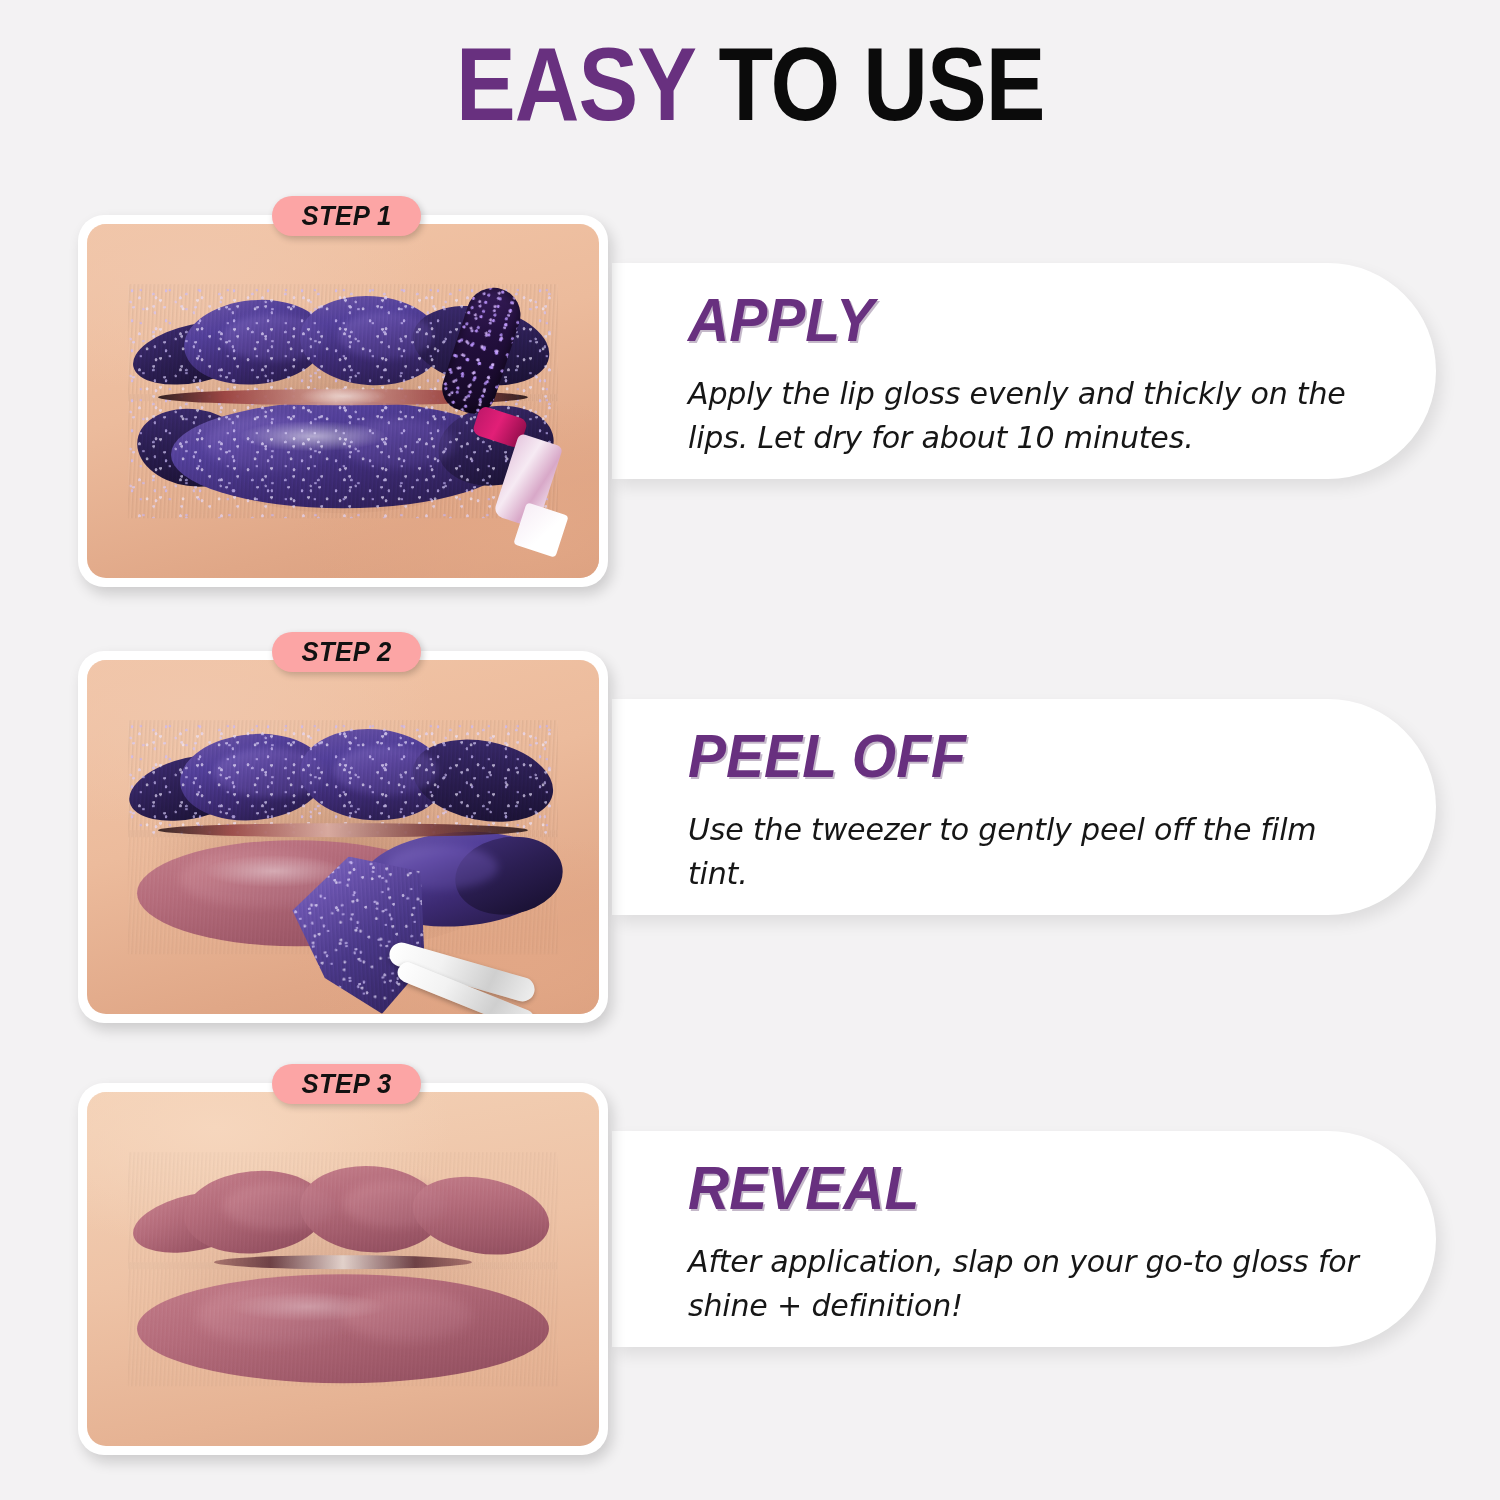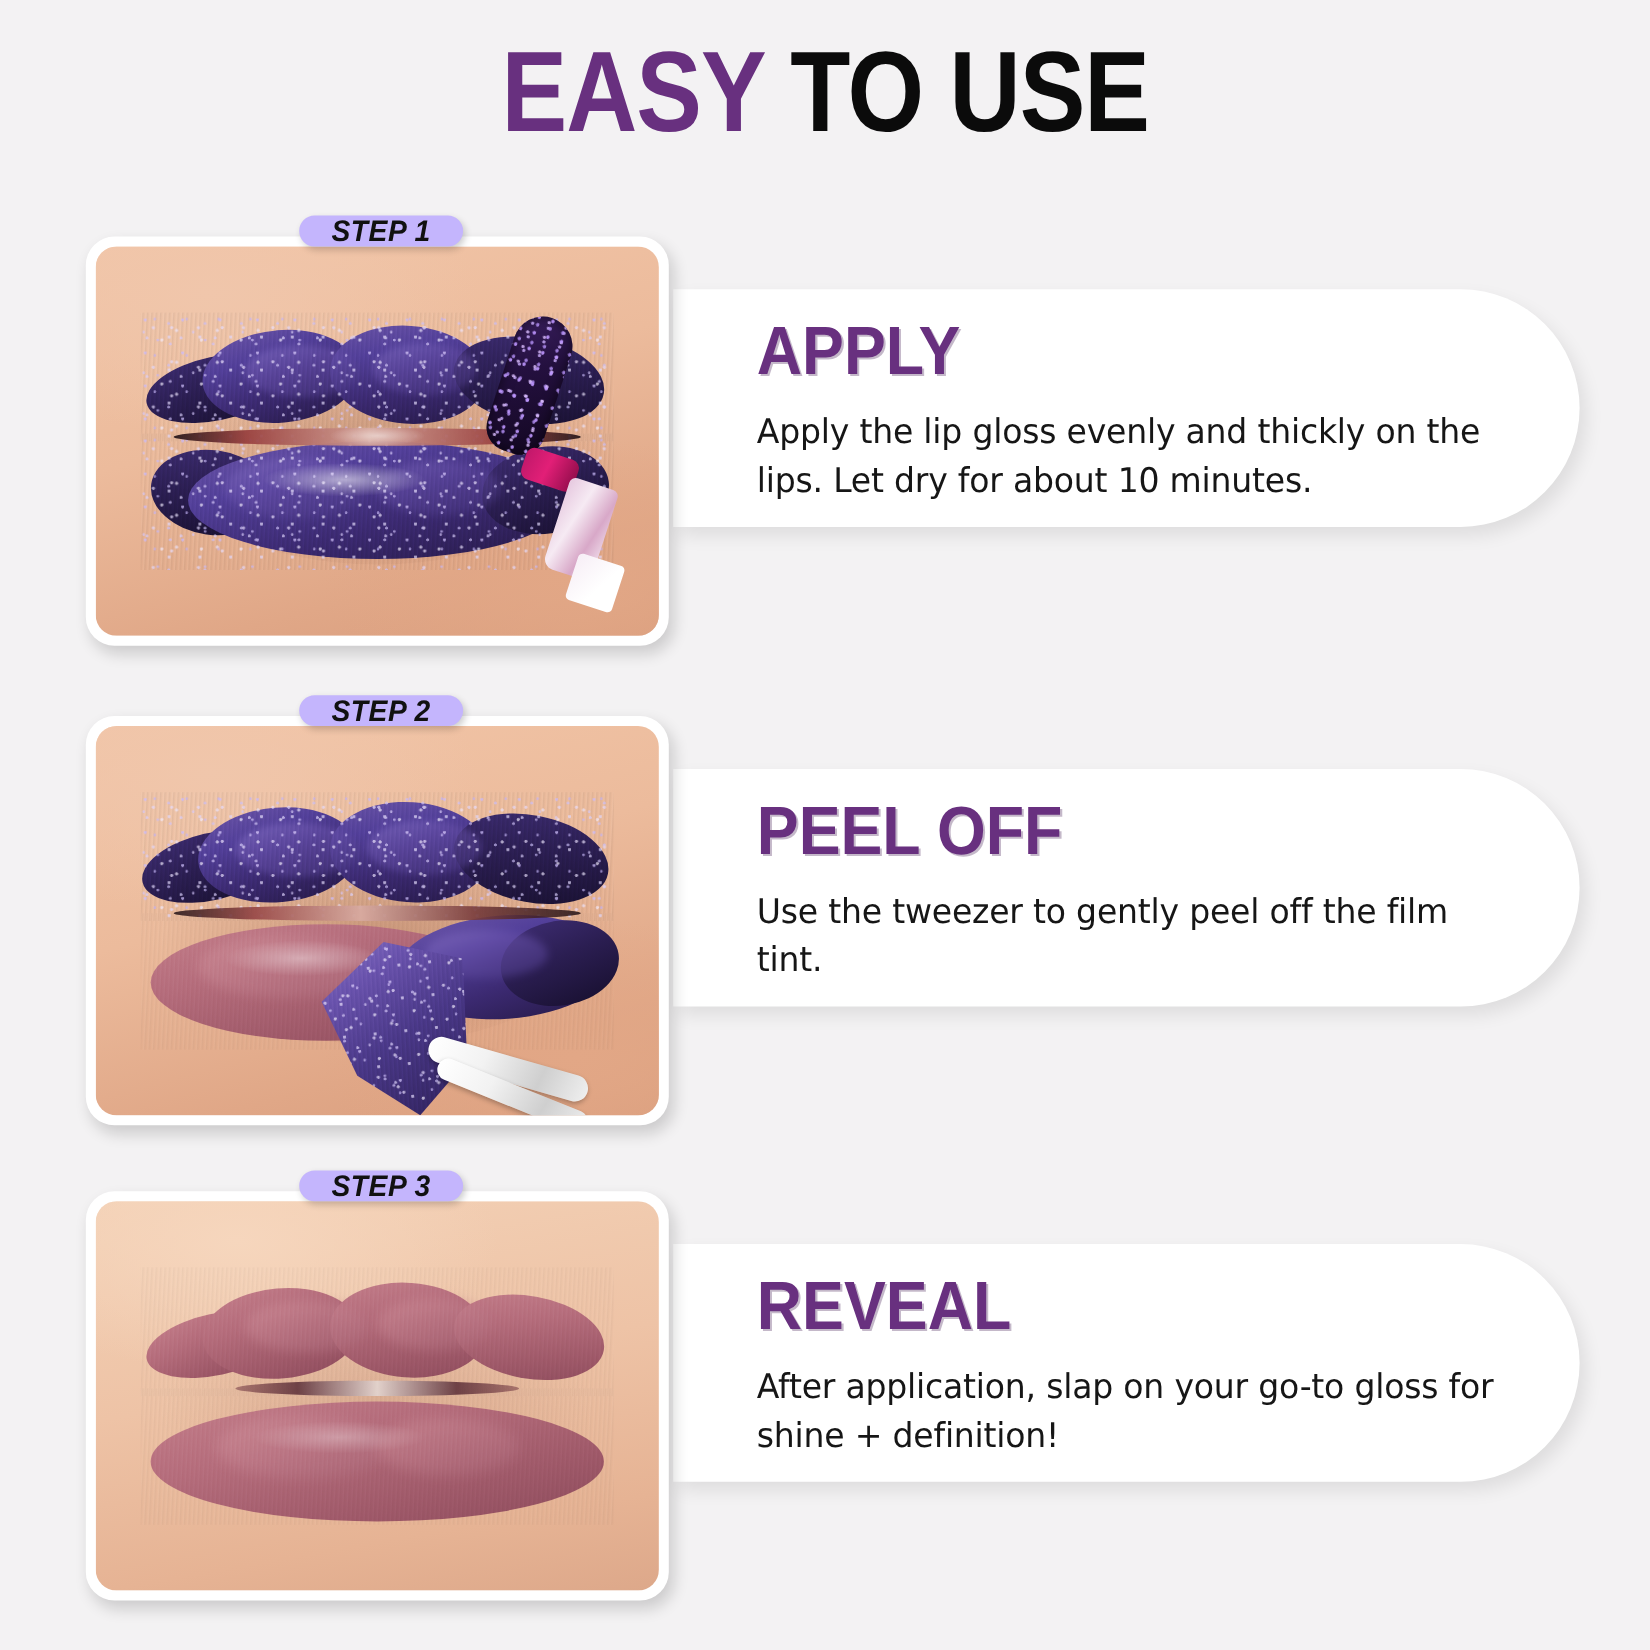--- a/index.html
+++ b/index.html
@@ -51,20 +51,21 @@
   
   .panel {
     position: absolute;
     left: 612px;
     top: 67px;
     width: 824px;
     height: 216px;
     background: #ffffff;
     border-radius: 0 124px 124px 0;
     box-shadow: 6px 8px 16px rgba(0,0,0,0.085);
+    font-style: italic;
   }
   .panel-inner {
     position: absolute;
     left: 76px;
     top: 26px;
     width: 710px;
   }
   .panel-heading {
     font-family: "Liberation Sans", sans-serif;
     font-weight: bold;
@@ -107,23 +108,23 @@
     height: 100%;
     border-radius: 19px;
     overflow: hidden;
   }
 
   
   .badge {
     position: absolute;
     left: 272px;
     top: 0px;
-    height: 28px;
+    height: 40px;
     padding: 0 27px;
-    background: #c4b5fd;
+    background: #fca5a5;
     border-radius: 20px;
     display: flex;
     align-items: center;
     box-shadow: 2px 3px 7px rgba(0,0,0,0.20);
     z-index: 5;
   }
   .badge span {
     font-family: "Liberation Sans", sans-serif;
     font-weight: bold;
     font-style: italic;

